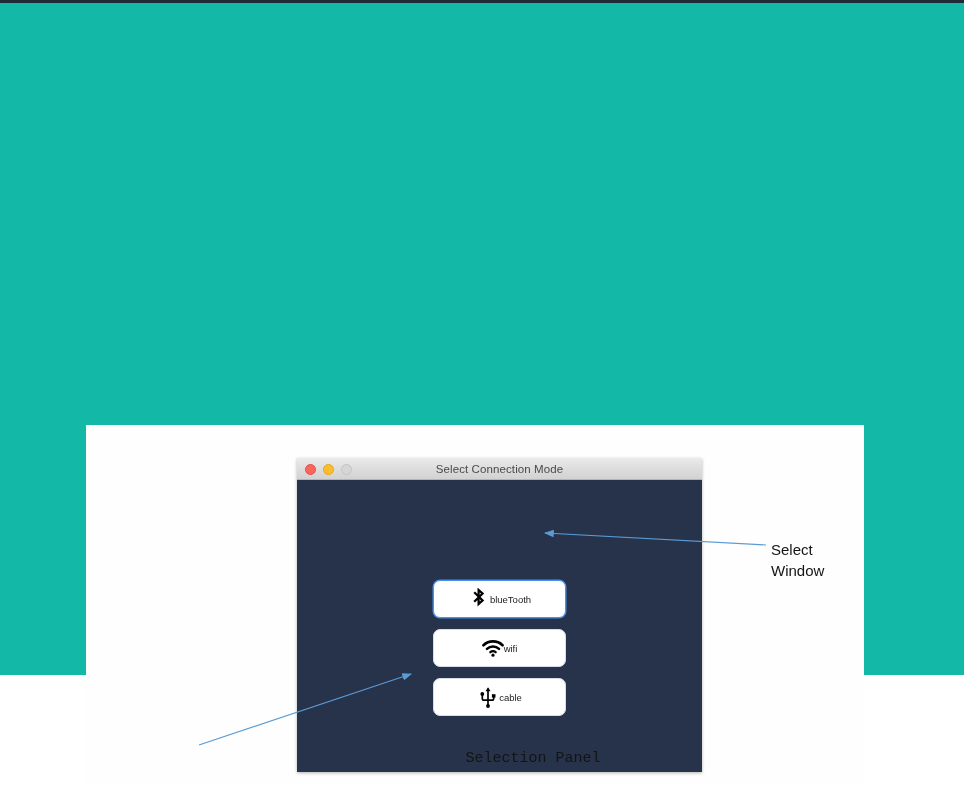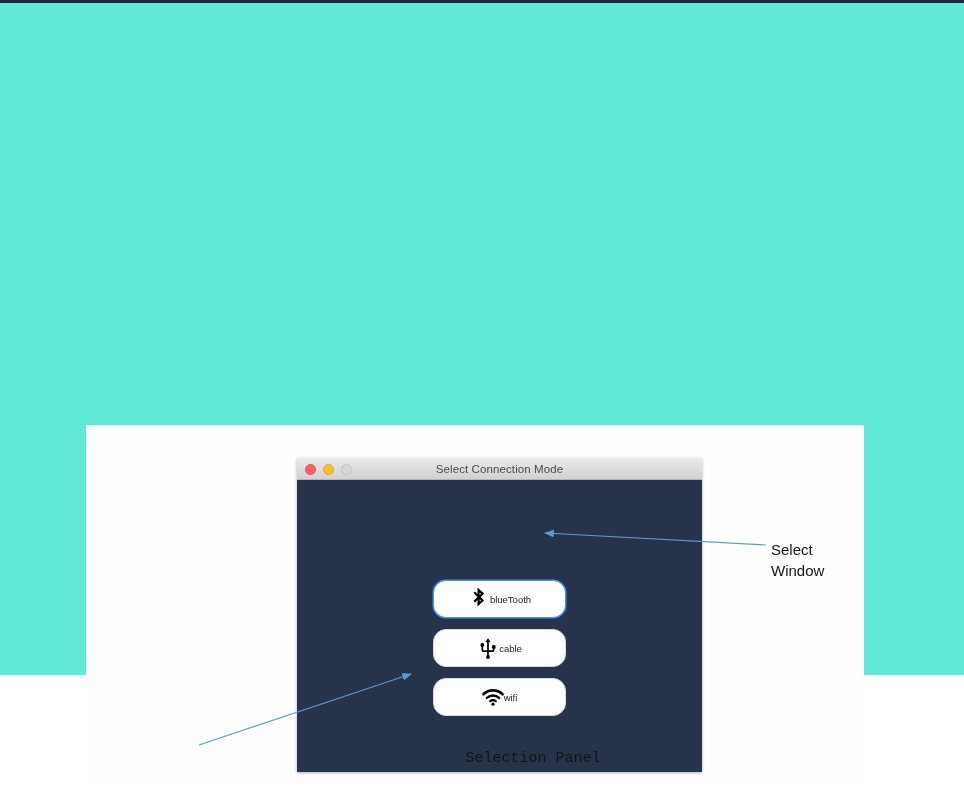--- a/index.html
+++ b/index.html
@@ -9,21 +9,21 @@
     height: 808px;
     background: #ffffff;
     font-family: "Liberation Sans", sans-serif;
     overflow: hidden;
   }
 
   #page {
     position: relative;
     width: 964px;
     height: 675px;
-    background: #5eead4;
+    background: #14b8a6;
   }
 
   
   .top-rule {
     position: absolute;
     left: 0;
     top: 0;
     width: 964px;
     height: 3px;
     background: #1f2937;
@@ -115,21 +115,21 @@
     flex-direction: column;
     align-items: center;
     gap: 11px;
   }
 
   .mode-button {
     width: 133px;
     height: 38px;
     background: #ffffff;
     border: 1px solid #d8dde5;
-    border-radius: 13px;
+    border-radius: 7px;
     display: flex;
     align-items: center;
     justify-content: center;
     cursor: pointer;
     padding: 0 4px;
   }
   .mode-button.focused {
     border: 1.5px solid #4b8ef0;
     box-shadow: 0 0 0 0.5px #4b8ef0;
   }
@@ -197,49 +197,49 @@
 
       <div class="selection-panel">
 
         <div class="mode-button focused">
           <span class="mode-icon">
             <svg width="18" height="22" viewBox="0 0 18 22">
               <path d="M5.0 5.0 L12.6 12.4 L8.6 16.0 L8.6 2.0 L12.6 5.6 L5.0 13.0" fill="none" stroke="#000000" stroke-width="2.2" stroke-linecap="square" stroke-linejoin="miter"></path>
             </svg>
           </span>
           <span class="mode-label">blueTooth</span>
+        </div>
+
+        <div class="mode-button">
+          <span class="mode-icon">
+            <svg width="24" height="20" viewBox="0 0 24 20">
+              <path d="M1.6 7.0 A15 15 0 0 1 22.4 7.0" fill="none" stroke="#000000" stroke-width="2.9" stroke-linecap="round"></path>
+              <path d="M5.4 11.0 A9.6 9.6 0 0 1 18.6 11.0" fill="none" stroke="#000000" stroke-width="2.7" stroke-linecap="round"></path>
+              <path d="M9.1 14.6 A4.6 4.6 0 0 1 14.9 14.6" fill="none" stroke="#000000" stroke-width="2.5" stroke-linecap="round"></path>
+              <circle cx="12" cy="17.8" r="1.7" fill="#000000"></circle>
+            </svg>
+          </span>
+          <span class="mode-label">wifi</span>
         </div>
 
         <div class="mode-button">
           <span class="mode-icon">
             <svg width="18" height="22" viewBox="0 0 18 22">
               <line x1="9" y1="2.5" x2="9" y2="19.5" stroke="#000000" stroke-width="1.7"></line>
               <path d="M9 1.2 L11.5 5.2 L6.5 5.2 Z" fill="#000000"></path>
               <path d="M3.3 9.2 L3.3 12.4 Q3.3 14.1 5.0 14.1 L9 14.1" fill="none" stroke="#000000" stroke-width="1.7" stroke-linecap="round"></path>
               <path d="M14.7 10.6 L14.7 12.4 Q14.7 14.1 13.0 14.1 L9 14.1" fill="none" stroke="#000000" stroke-width="1.7" stroke-linecap="round"></path>
               <circle cx="3.3" cy="8.0" r="1.9" fill="#000000"></circle>
               <rect x="12.9" y="8.2" width="3.6" height="3.4" fill="#000000"></rect>
               <circle cx="9" cy="20.0" r="1.9" fill="#000000"></circle>
             </svg>
           </span>
           <span class="mode-label">cable</span>
         </div>
 
-        <div class="mode-button">
-          <span class="mode-icon">
-            <svg width="24" height="20" viewBox="0 0 24 20">
-              <path d="M1.6 7.0 A15 15 0 0 1 22.4 7.0" fill="none" stroke="#000000" stroke-width="2.9" stroke-linecap="round"></path>
-              <path d="M5.4 11.0 A9.6 9.6 0 0 1 18.6 11.0" fill="none" stroke="#000000" stroke-width="2.7" stroke-linecap="round"></path>
-              <path d="M9.1 14.6 A4.6 4.6 0 0 1 14.9 14.6" fill="none" stroke="#000000" stroke-width="2.5" stroke-linecap="round"></path>
-              <circle cx="12" cy="17.8" r="1.7" fill="#000000"></circle>
-            </svg>
-          </span>
-          <span class="mode-label">wifi</span>
-        </div>
-
       </div>
     </div>
   </div>
 
   <svg class="callouts">
     <defs>
       <marker id="arrowhead" markerWidth="9" markerHeight="7" refX="8" refY="3.5" orient="auto">
         <polygon points="0 0, 9 3.5, 0 7" fill="#5b9bd5"></polygon>
       </marker>
     </defs>

